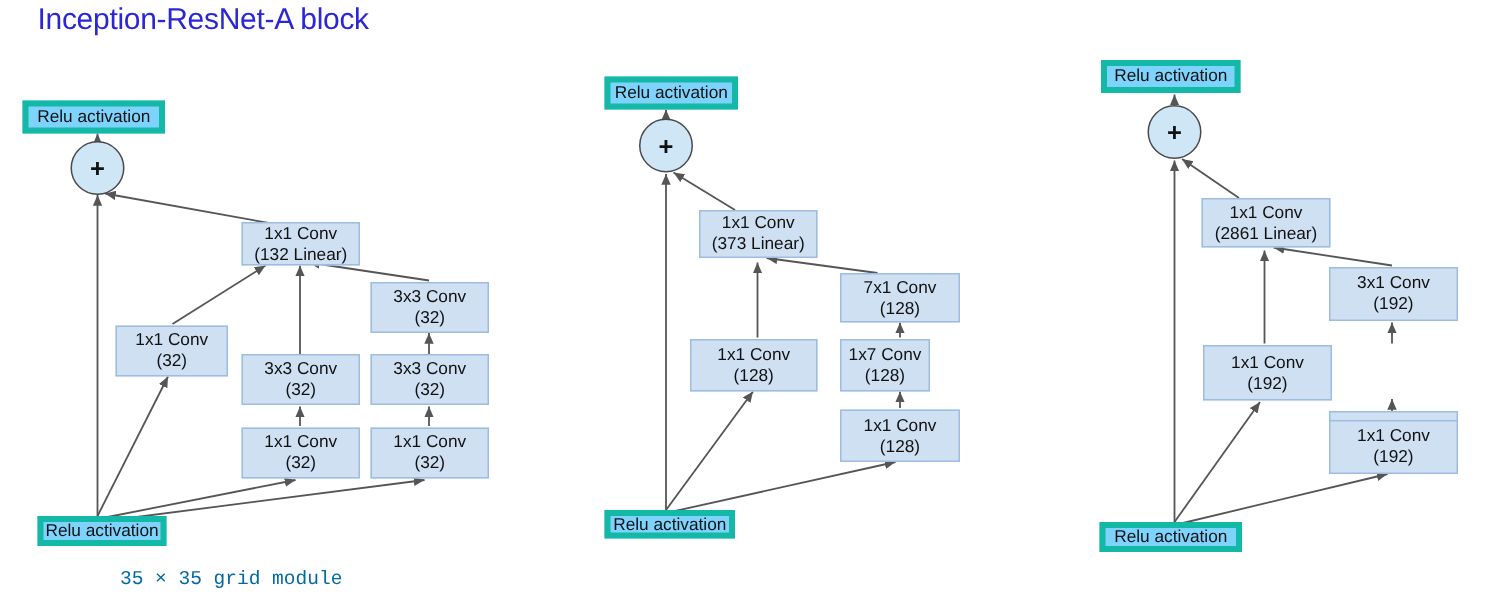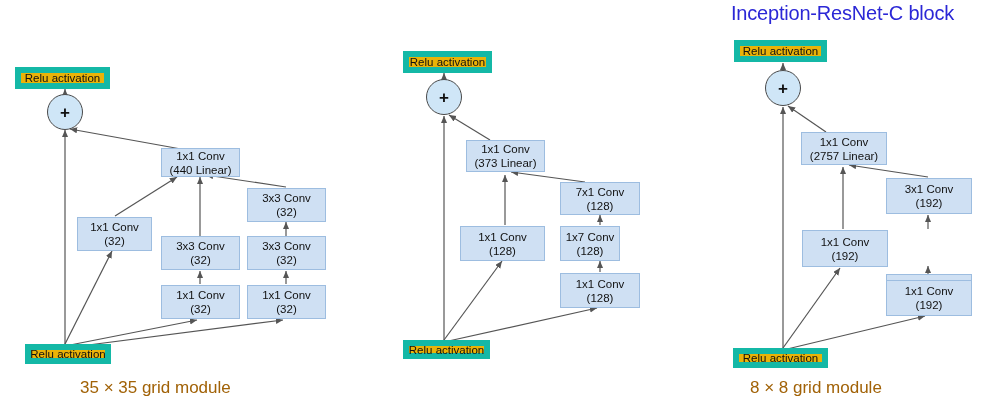--- a/index.html
+++ b/index.html
@@ -22,23 +22,24 @@
   .panel-title {
     position: absolute;
     top: 2px;
     font-size: 20px;
     color: #2b27d6;
     white-space: nowrap;
     letter-spacing: -0.2px;
   }
   .caption {
     position: absolute;
-    font-size: 17px;
-    color: #a16207;
+    font-size: 13px;
+    color: #0369a1;
     white-space: nowrap;
+    font-family: Liberation Mono, monospace;
   }
   .svg-layer {
     position: absolute;
     left: 0;
     top: 0;
     width: 1003px;
     height: 409px;
   }
   .node {
     position: absolute;
@@ -51,22 +52,22 @@
     line-height: 14px;
     color: #111111;
     text-align: center;
     white-space: nowrap;
   }
   .node.conv {
     background: #cfe0f3;
     border: 1px solid #9dbde0;
   }
   .node.relu {
-    background: #eab308;
-    border: 6px solid #14b8a6;
+    background: #7dd3fc;
+    border: 4px solid #14b8a6;
     font-size: 11.5px;
   }
   .node.sum {
     background: #cfe6f7;
     border: 1.4px solid #4a4a4a;
     border-radius: 50%;
     font-size: 17px;
     font-weight: bold;
     line-height: 1;
   }
@@ -112,32 +113,33 @@
     <line x1="843" y1="229" x2="843" y2="167"></line>
     <line x1="928" y1="177" x2="849" y2="165"></line>
     <line x1="928" y1="229" x2="928" y2="215"></line>
     <line x1="928" y1="279" x2="928" y2="266"></line>
     <line x1="783" y1="348" x2="840" y2="268"></line>
     <line x1="783" y1="350" x2="925" y2="316"></line>
   </g>
 </svg>
 
 <div class="panel" style="left:0; width:340px;">
+  <div class="panel-title" style="left:25px;">Inception-ResNet-A block</div>
 
   <div class="node relu" style="left:15px; top:67px; width:95px; height:22px;">
     <span>Relu activation</span>
   </div>
 
   <div class="node sum" style="left:47px; top:94px; width:36px; height:36px;">
     <span>+</span>
   </div>
 
   <div class="node conv" style="left:161px; top:148px; width:79px; height:29px;">
     <span>1x1 Conv</span>
-    <span class="l2">(440 Linear)</span>
+    <span class="l2">(132 Linear)</span>
   </div>
 
   <div class="node conv" style="left:77px; top:217px; width:75px; height:34px;">
     <span>1x1 Conv</span>
     <span class="l2">(32)</span>
   </div>
 
   <div class="node conv" style="left:161px; top:236px; width:79px; height:34px;">
     <span>3x3 Conv</span>
     <span class="l2">(32)</span>
@@ -205,33 +207,32 @@
     <span class="l2">(128)</span>
   </div>
 
   <div class="node relu" style="left:23px; top:340px; width:87px; height:19px;">
     <span>Relu activation</span>
   </div>
 
 </div>
 
 <div class="panel" style="left:700px; width:303px;">
-  <div class="panel-title" style="left:31px;">Inception-ResNet-C block</div>
 
   <div class="node relu" style="left:34px; top:40px; width:93px; height:22px;">
     <span>Relu activation</span>
   </div>
 
   <div class="node sum" style="left:65px; top:70px; width:36px; height:36px;">
     <span>+</span>
   </div>
 
   <div class="node conv" style="left:101px; top:132px; width:86px; height:33px;">
     <span>1x1 Conv</span>
-    <span class="l2">(2757 Linear)</span>
+    <span class="l2">(2861 Linear)</span>
   </div>
 
   <div class="node conv" style="left:102px; top:230px; width:86px; height:37px;">
     <span>1x1 Conv</span>
     <span class="l2">(192)</span>
   </div>
 
   <div class="node conv" style="left:186px; top:178px; width:86px; height:36px;">
     <span>3x1 Conv</span>
     <span class="l2">(192)</span>
@@ -244,14 +245,13 @@
 
   <div class="node conv" style="left:186px; top:280px; width:86px; height:36px;">
     <span>1x1 Conv</span>
     <span class="l2">(192)</span>
   </div>
 
   <div class="node relu" style="left:33px; top:348px; width:95px; height:20px;">
     <span>Relu activation</span>
   </div>
 
-  <div class="caption" style="left:50px; top:378px;">8 × 8 grid module</div>
 </div>
 
 </body></html>

